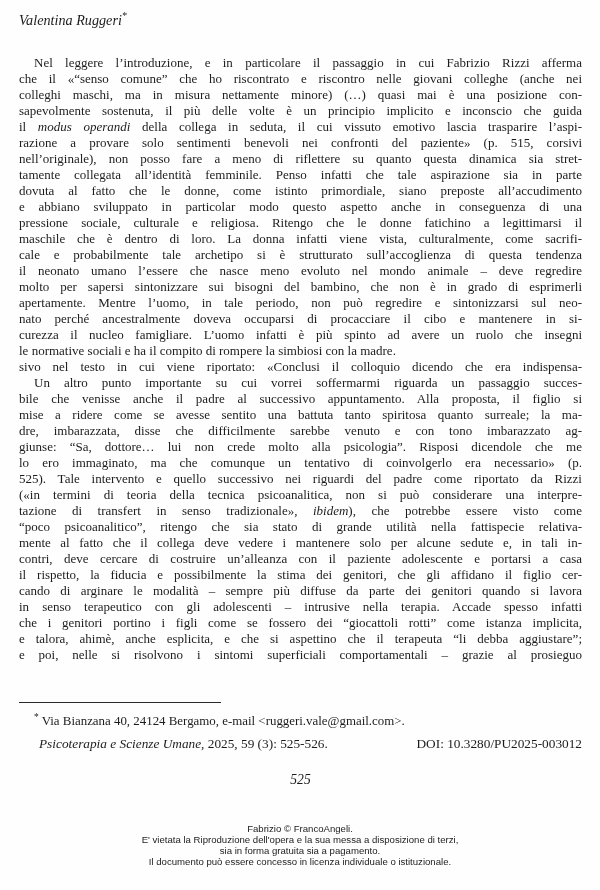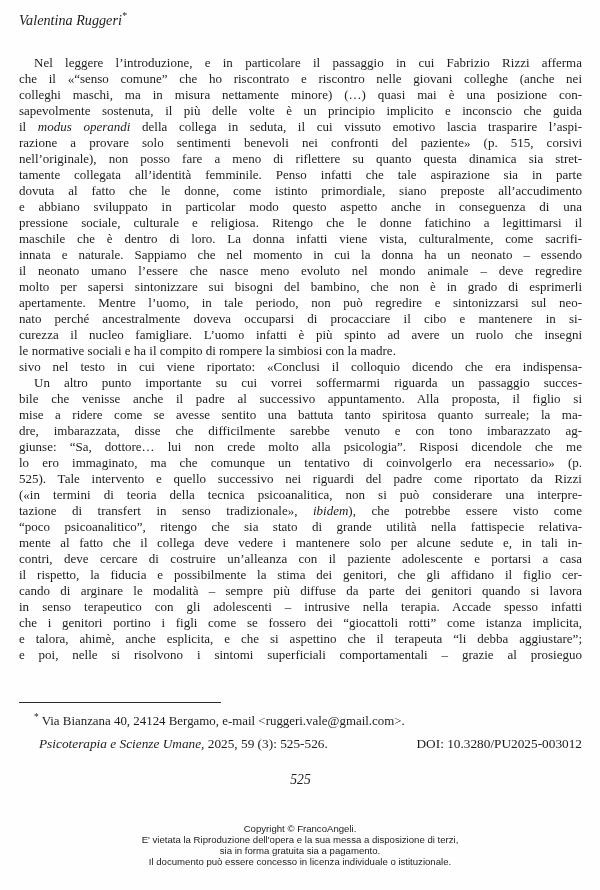--- a/index.html
+++ b/index.html
@@ -66,21 +66,21 @@
     <div class="line"><span>colleghi maschi, ma in misura nettamente minore) (…) quasi mai è una posizione con-</span></div>
     <div class="line"><span>sapevolmente sostenuta, il più delle volte è un principio implicito e inconscio che guida</span></div>
     <div class="line"><span>il </span><i>modus operandi</i><span> della collega in seduta, il cui vissuto emotivo lascia trasparire l’aspi-</span></div>
     <div class="line"><span>razione a provare solo sentimenti benevoli nei confronti del paziente» (p. 515, corsivi</span></div>
     <div class="line"><span>nell’originale), non posso fare a meno di riflettere su quanto questa dinamica sia stret-</span></div>
     <div class="line"><span>tamente collegata all’identità femminile. Penso infatti che tale aspirazione sia in parte</span></div>
     <div class="line"><span>dovuta al fatto che le donne, come istinto primordiale, siano preposte all’accudimento</span></div>
     <div class="line"><span>e abbiano sviluppato in particolar modo questo aspetto anche in conseguenza di una</span></div>
     <div class="line"><span>pressione sociale, culturale e religiosa. Ritengo che le donne fatichino a legittimarsi il</span></div>
     <div class="line"><span>maschile che è dentro di loro. La donna infatti viene vista, culturalmente, come sacrifi-</span></div>
-    <div class="line"><span>innata e naturale. Sappiamo che nel momento in cui la donna ha un neonato – essendo</span></div>
+    <div class="line"><span>cale e probabilmente tale archetipo si è strutturato sull’accoglienza di questa tendenza</span></div>
     <div class="line"><span>il neonato umano l’essere che nasce meno evoluto nel mondo animale – deve regredire</span></div>
     <div class="line"><span>molto per sapersi sintonizzare sui bisogni del bambino, che non è in grado di esprimerli</span></div>
     <div class="line"><span>apertamente. Mentre l’uomo, in tale periodo, non può regredire e sintonizzarsi sul neo-</span></div>
     <div class="line"><span>nato perché ancestralmente doveva occuparsi di procacciare il cibo e mantenere in si-</span></div>
     <div class="line"><span>curezza il nucleo famigliare. L’uomo infatti è più spinto ad avere un ruolo che insegni</span></div>
     <div class="line last"><span>le normative sociali e ha il compito di rompere la simbiosi con la madre.</span></div>
 
     <div class="line"><span>sivo nel testo in cui viene riportato: «Conclusi il colloquio dicendo che era indispensa-</span></div>
     <div class="line indent"><span>Un altro punto importante su cui vorrei soffermarmi riguarda un passaggio succes-</span></div>
     <div class="line"><span>bile che venisse anche il padre al successivo appuntamento. Alla proposta, il figlio si</span></div>
@@ -109,19 +109,19 @@
   <div class="journal">
     <div class="jrow">
       <span><i>Psicoterapia e Scienze Umane</i><span>, 2025, 59 (3): 525-526.</span></span>
       <span>DOI: 10.3280/PU2025-003012</span>
     </div>
   </div>
 
   <div class="pagenum">525</div>
 
   <div class="copyright">
-    <div>Copyright © FrancoAngeli.</div>
+    <div>Fabrizio © FrancoAngeli.</div>
     <div>E' vietata la Riproduzione dell'opera e la sua messa a disposizione di terzi,</div>
     <div>sia in forma gratuita sia a pagamento.</div>
     <div>Il documento può essere concesso in licenza individuale o istituzionale.</div>
   </div>
 
 </div>
 
 </body></html>

